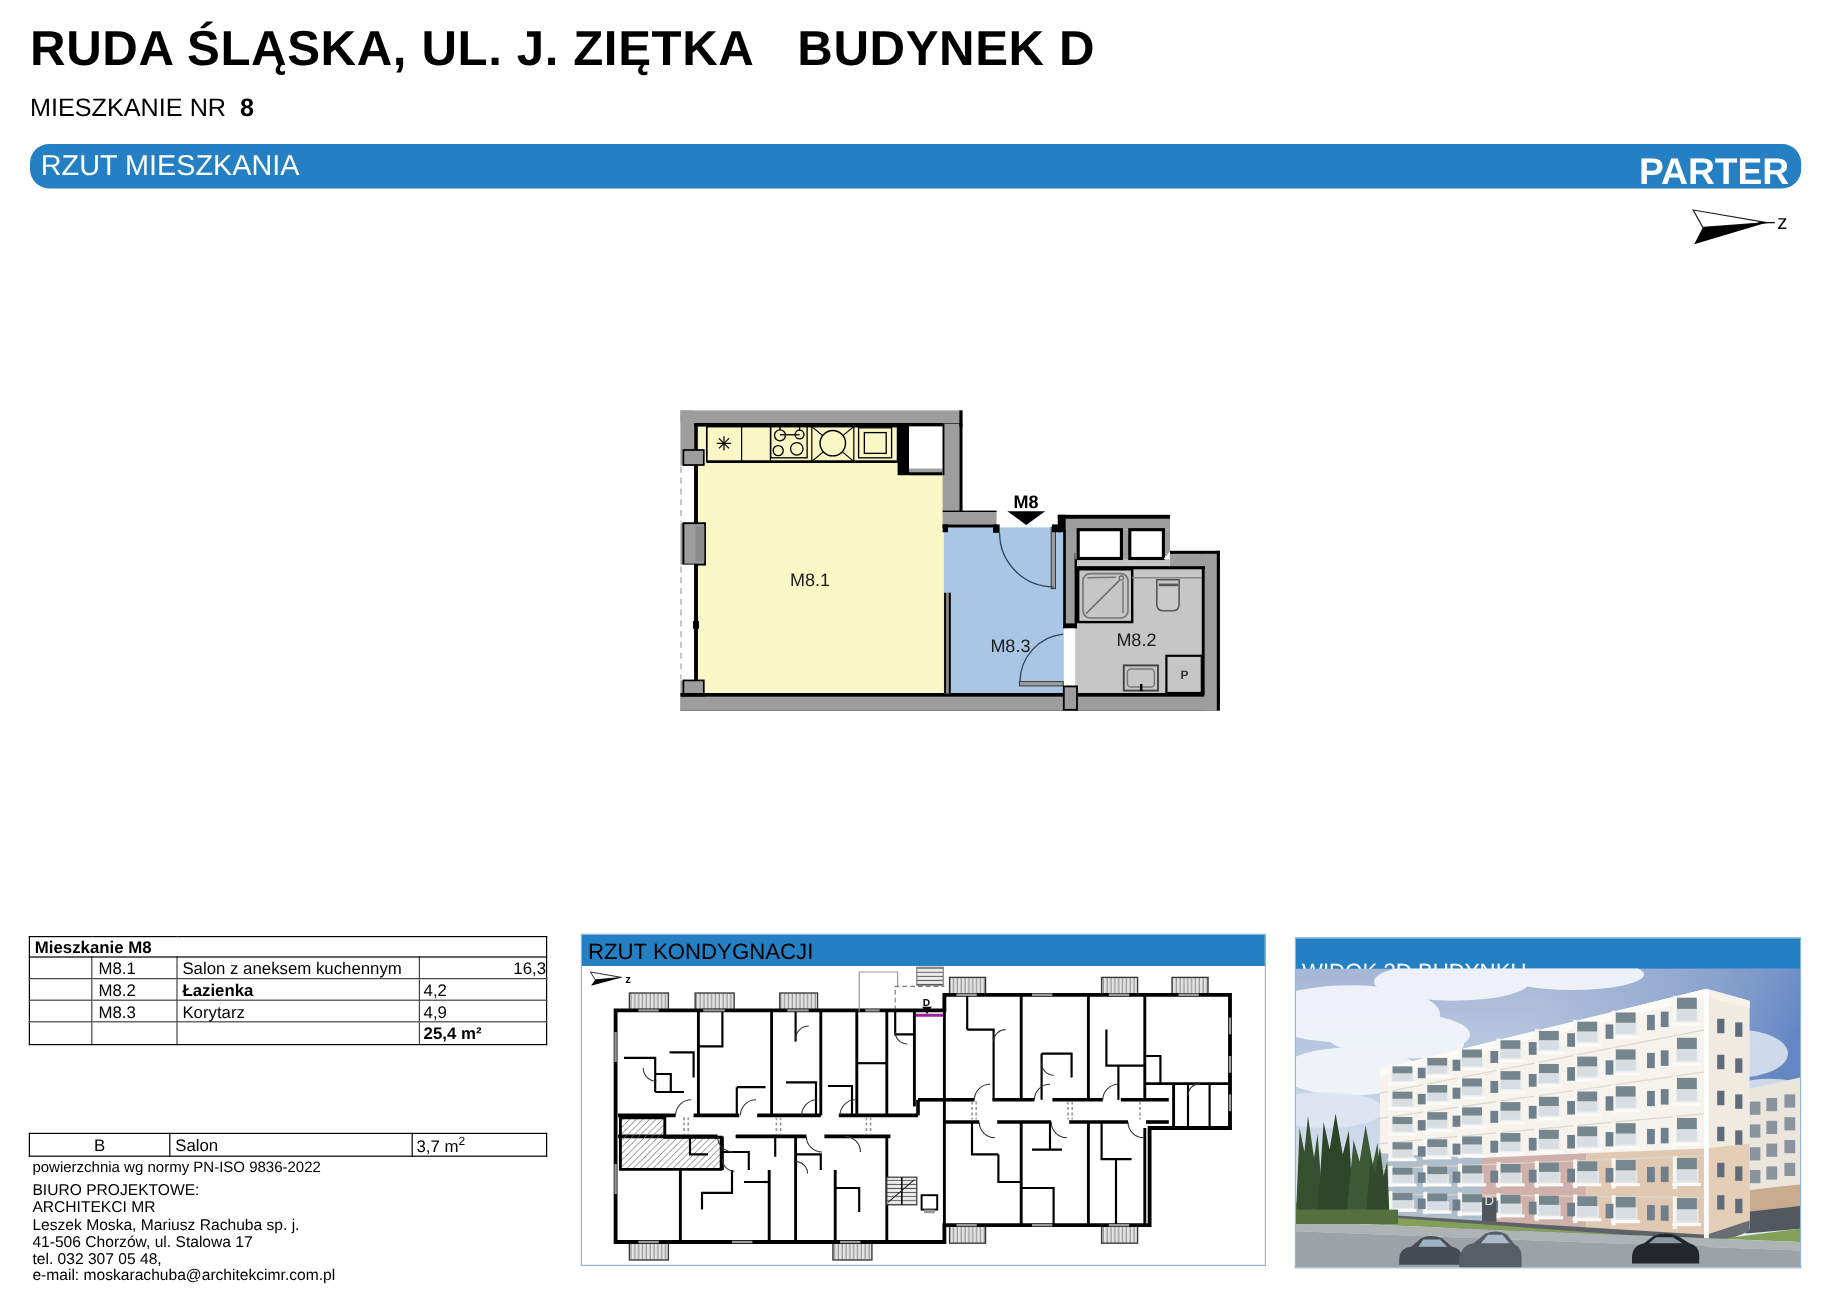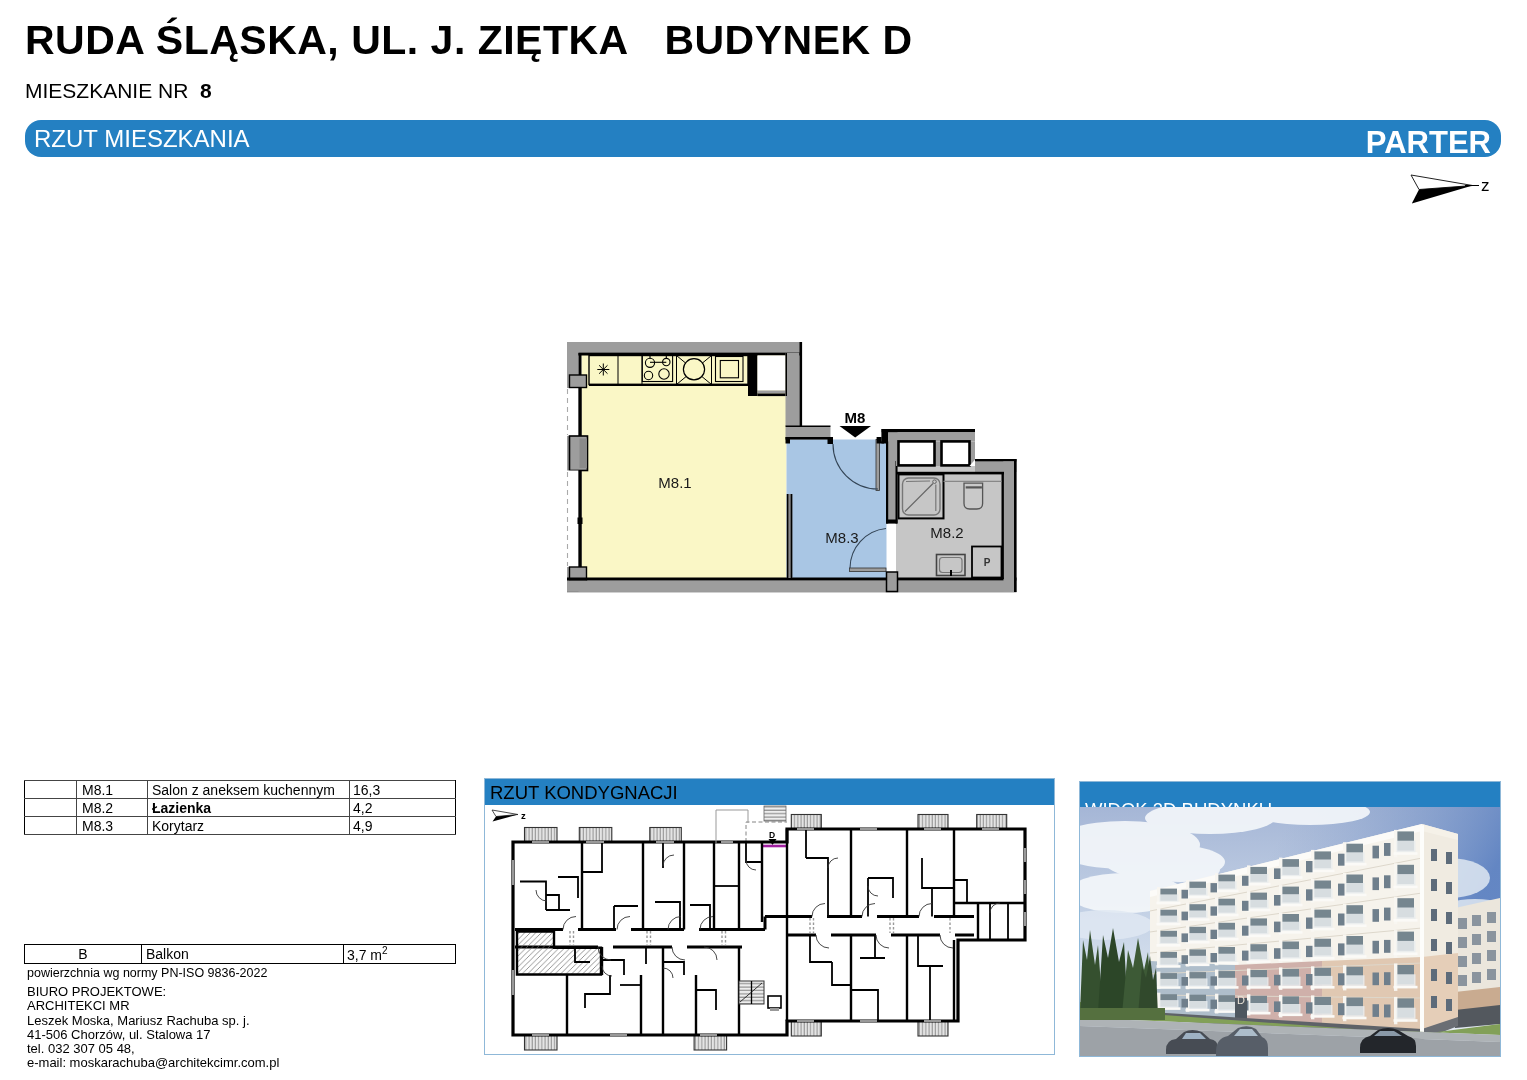--- a/index.html
+++ b/index.html
@@ -211,46 +211,55 @@
     <rect x="720.3" y="360.5" width="18.2" height="17.3"></rect>
   </g>
 
   <text x="675" y="488" font-size="15" text-anchor="middle" fill="#1a1a1a" font-family="Liberation Sans,sans-serif">M8.1</text>
 
   <text x="842" y="543" font-size="15" text-anchor="middle" fill="#1a1a1a" font-family="Liberation Sans,sans-serif">M8.3</text>
 </svg>
 
 <table class="abs" style="left:24px;top:780px;width:432px;border-collapse:collapse;font-size:14px;color:#000;" cellspacing="0">
   <tbody>
+      <tr>
+        <td colspan="4" style="border:1.6px solid #000;height:15px;padding:0 0 0 4px;font-weight:bold;">Mieszkanie M8</td>
+      </tr>
   <tr>
     <td style="border:1px solid #444;border-left:1.6px solid #000;width:49px;height:15px;"></td>
     <td style="border:1px solid #444;width:65px;padding:0 0 0 5px;">M8.1</td>
     <td style="border:1px solid #444;width:197px;padding:0 0 0 4px;">Salon z aneksem kuchennym</td>
-    <td style="border:1px solid #444;border-right:1.6px solid #000;padding:0 0 0 3px;">16,3</td>
+    <td style="border:1px solid #444;border-right:1.6px solid #000;padding:0 0 0 3px;text-align:right;">16,3</td>
   </tr>
   <tr>
     <td style="border:1px solid #444;border-left:1.6px solid #000;height:15px;"></td>
     <td style="border:1px solid #444;padding:0 0 0 5px;">M8.2</td>
     <td style="border:1px solid #444;padding:0 16px 0 4px;font-weight:bold;">Łazienka</td>
     <td style="border:1px solid #444;border-right:1.6px solid #000;padding:0 0 0 3px;">4,2</td>
   </tr>
   <tr>
     <td style="border:1px solid #444;border-left:1.6px solid #000;height:15px;"></td>
     <td style="border:1px solid #444;padding:0 0 0 5px;">M8.3</td>
     <td style="border:1px solid #444;padding:0 0 0 4px;">Korytarz</td>
     <td style="border:1px solid #444;border-right:1.6px solid #000;padding:0 0 0 3px;">4,9</td>
   </tr>
+  <tr>
+    <td style="border:1px solid #444;border-left:1.6px solid #000;border-bottom:1.6px solid #000;height:16px;"></td>
+    <td style="border:1px solid #444;border-bottom:1.6px solid #000;"></td>
+    <td style="border:1px solid #444;border-bottom:1.6px solid #000;"></td>
+    <td style="border:1px solid #444;border-right:1.6px solid #000;border-bottom:1.6px solid #000;padding:0 0 0 3px;font-weight:bold;">25,4 m²</td>
+  </tr>
 </tbody>
   </table>
 
 <table class="abs" style="left:24px;top:944px;width:432px;border-collapse:collapse;font-size:14px;color:#000;" cellspacing="0">
   <tbody>
       <tr>
     <td style="border:1.6px solid #000;width:114px;height:15px;text-align:center;">B</td>
-    <td style="border:1.6px solid #000;width:197px;padding:0 0 0 4px;">Balkon</td>
+    <td style="border:1.6px solid #000;width:197px;padding:0 0 0 4px;">Salon</td>
     <td style="border:1.6px solid #000;padding:0 0 0 3px;">3,7 m<sup style="font-size:10px;">2</sup></td>
   </tr>
 </tbody>
   </table>
 
 <div class="abs" style="left:27px;top:966px;font-size:12.5px;color:#000;text-align:right;">powierzchnia wg normy PN-ISO 9836-2022</div>
 
 <div class="abs" style="left:27px;top:985px;font-size:13px;line-height:14.3px;color:#000;">
 BIURO PROJEKTOWE:<br>
 ARCHITEKCI MR<br>

